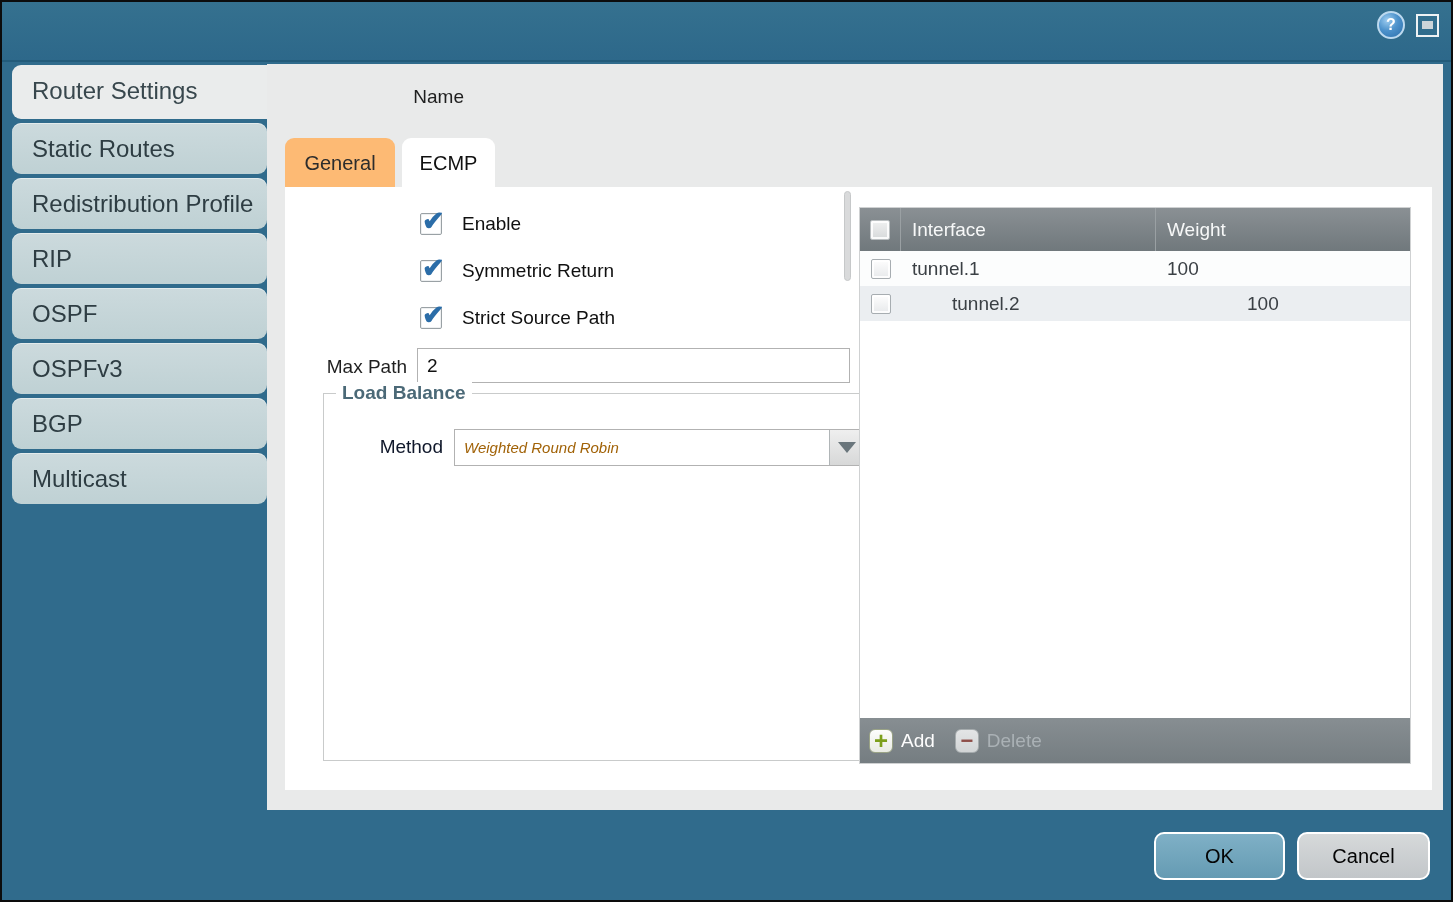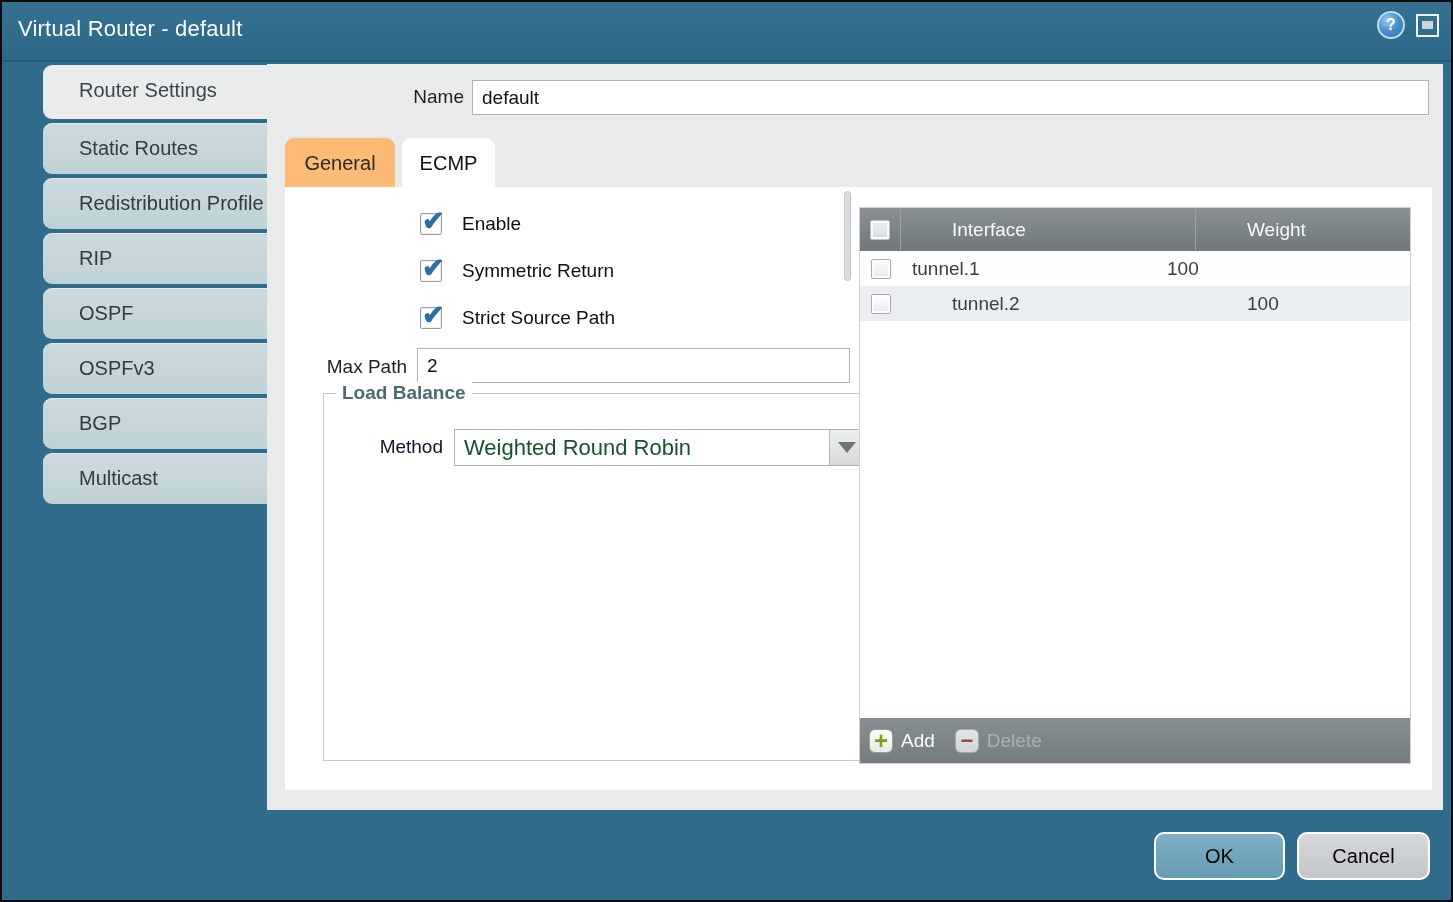--- a/index.html
+++ b/index.html
@@ -29,23 +29,22 @@
     border:2px solid #eef2f4; background:transparent; cursor:pointer;
   }
   .restore-icon::after {
     content:""; position:absolute; left:4px; top:5px; width:11px; height:8px; background:#ccd4d8;
   }
 
   
   .side-tab {
     position:absolute; left:10px; width:255px; height:51px;
     border-radius:9px; background:linear-gradient(180deg,#ccdadd 0%,#bfd1d4 100%);
-    color:#2e3d43; font-size:20px; line-height:51px; padding-left:36px; cursor:pointer;
+    color:#2e3d43; font-size:24px; line-height:51px; padding-left:20px; cursor:pointer;
     box-shadow:inset 0 1px 0 rgba(255,255,255,.45);
-    margin-left:31px;
   }
   .side-tab.active {
     width:257px; border-radius:9px 0 0 9px; background:#eaecec; color:#38474d;
     box-shadow:none; height:54px;
   }
 
   
   .panel {
     position:absolute; left:265px; top:62px; width:1176px; height:746px; background:#e9eaea;
   }
@@ -99,36 +98,36 @@
   .lb-legend {
     position:absolute; left:12px; top:-12px; background:#fff; padding:0 6px;
     font-size:19px; font-weight:bold; color:#4b6977;
   }
   .method-label { position:absolute; left:20px; top:35px; width:99px; height:36px;
     text-align:right; line-height:36px; font-size:19px; color:#0f172a; }
   .method-select {
     position:absolute; left:130px; top:35px; width:410px; height:37px;
     border:1px solid #b2b2b2; background:#fff; cursor:pointer;
   }
-  .method-value { position:absolute; left:9px; top:0; line-height:35px; font-size:22px; color:#14532d; }
+  .method-value { position:absolute; left:9px; top:0; line-height:35px; font-size:15px; color:#a16207;font-style:italic; }
   .select-trigger {
     position:absolute; right:0; top:0; bottom:0; width:34px;
     background:linear-gradient(180deg,#efefef 0%,#d7d8d8 100%);
     border-left:1px solid #b0b5b7; display:flex; align-items:center; justify-content:center;
   }
   .triangle-down { width:0; height:0; border-left:9px solid transparent;
     border-right:9px solid transparent; border-top:11px solid #6a767c; }
 
   
   .iface-table {
     position:absolute; left:574px; top:20px; width:552px; height:557px;
     border:1px solid #cfd1d2; display:flex; flex-direction:column; background:#fff;
   }
   .t-header { display:flex; height:43px; flex:0 0 auto;
-    background:linear-gradient(180deg,#8a9094 0%,#70787c 100%);gap:40px; }
+    background:linear-gradient(180deg,#8a9094 0%,#70787c 100%); }
   .t-header .cell { color:#f7f8f8; font-size:19px; line-height:43px; }
   .cell.cb { width:41px; display:flex; align-items:center; justify-content:center; }
   .t-header .cell.cb { border-right:1px solid #9aa0a3; }
   .cell.iface { width:255px; padding-left:11px; border-right:1px solid #9aa0a3; }
   .cell.weight { flex:1; padding-left:11px; }
   .t-row { display:flex; height:35px; flex:0 0 auto; align-items:stretch; }
   .t-row .cell { font-size:19px; line-height:35px; color:#3b4045; border-right:none; }
   .t-row.odd { background:#fcfdfd; }
   .t-row.even { background:#ebeef1;gap:40px; }
   .t-row .cell.iface { border-right:1px solid transparent; }
@@ -164,38 +163,36 @@
     background:linear-gradient(180deg,#7fb0c6 0%,#659bb3 100%); }
   .cancel-btn { left:1295px; width:133px;
     background:linear-gradient(180deg,#d6d9da 0%,#c2c6c9 100%); }
 </style>
 </head>
 <body>
 
 <div class="screen">
 
   <div class="titlebar">
-    <div class="title">Virtual Router - default</div>
     <div class="help-icon">?</div>
     <div class="restore-icon"></div>
   </div>
 
   <div class="side-tab active" style="top:63px">Router Settings</div>
   <div class="side-tab" style="top:121px">Static Routes</div>
   <div class="side-tab" style="top:176px">Redistribution Profile</div>
   <div class="side-tab" style="top:231px">RIP</div>
   <div class="side-tab" style="top:286px">OSPF</div>
   <div class="side-tab" style="top:341px">OSPFv3</div>
   <div class="side-tab" style="top:451px">Multicast</div>
   <div class="side-tab" style="top:396px">BGP</div>
 
   <div class="panel">
 
     <div class="name-label">Name</div>
-    <input class="name-input" type="text" value="default" style="">
 
     <div class="tab general">General</div>
     <div class="tab ecmp">ECMP</div>
 
     <div class="content">
 
       <div class="cb-row r0">
         <span class="checkbox checked"></span>
         <span class="cb-label">Enable</span>
       </div>

